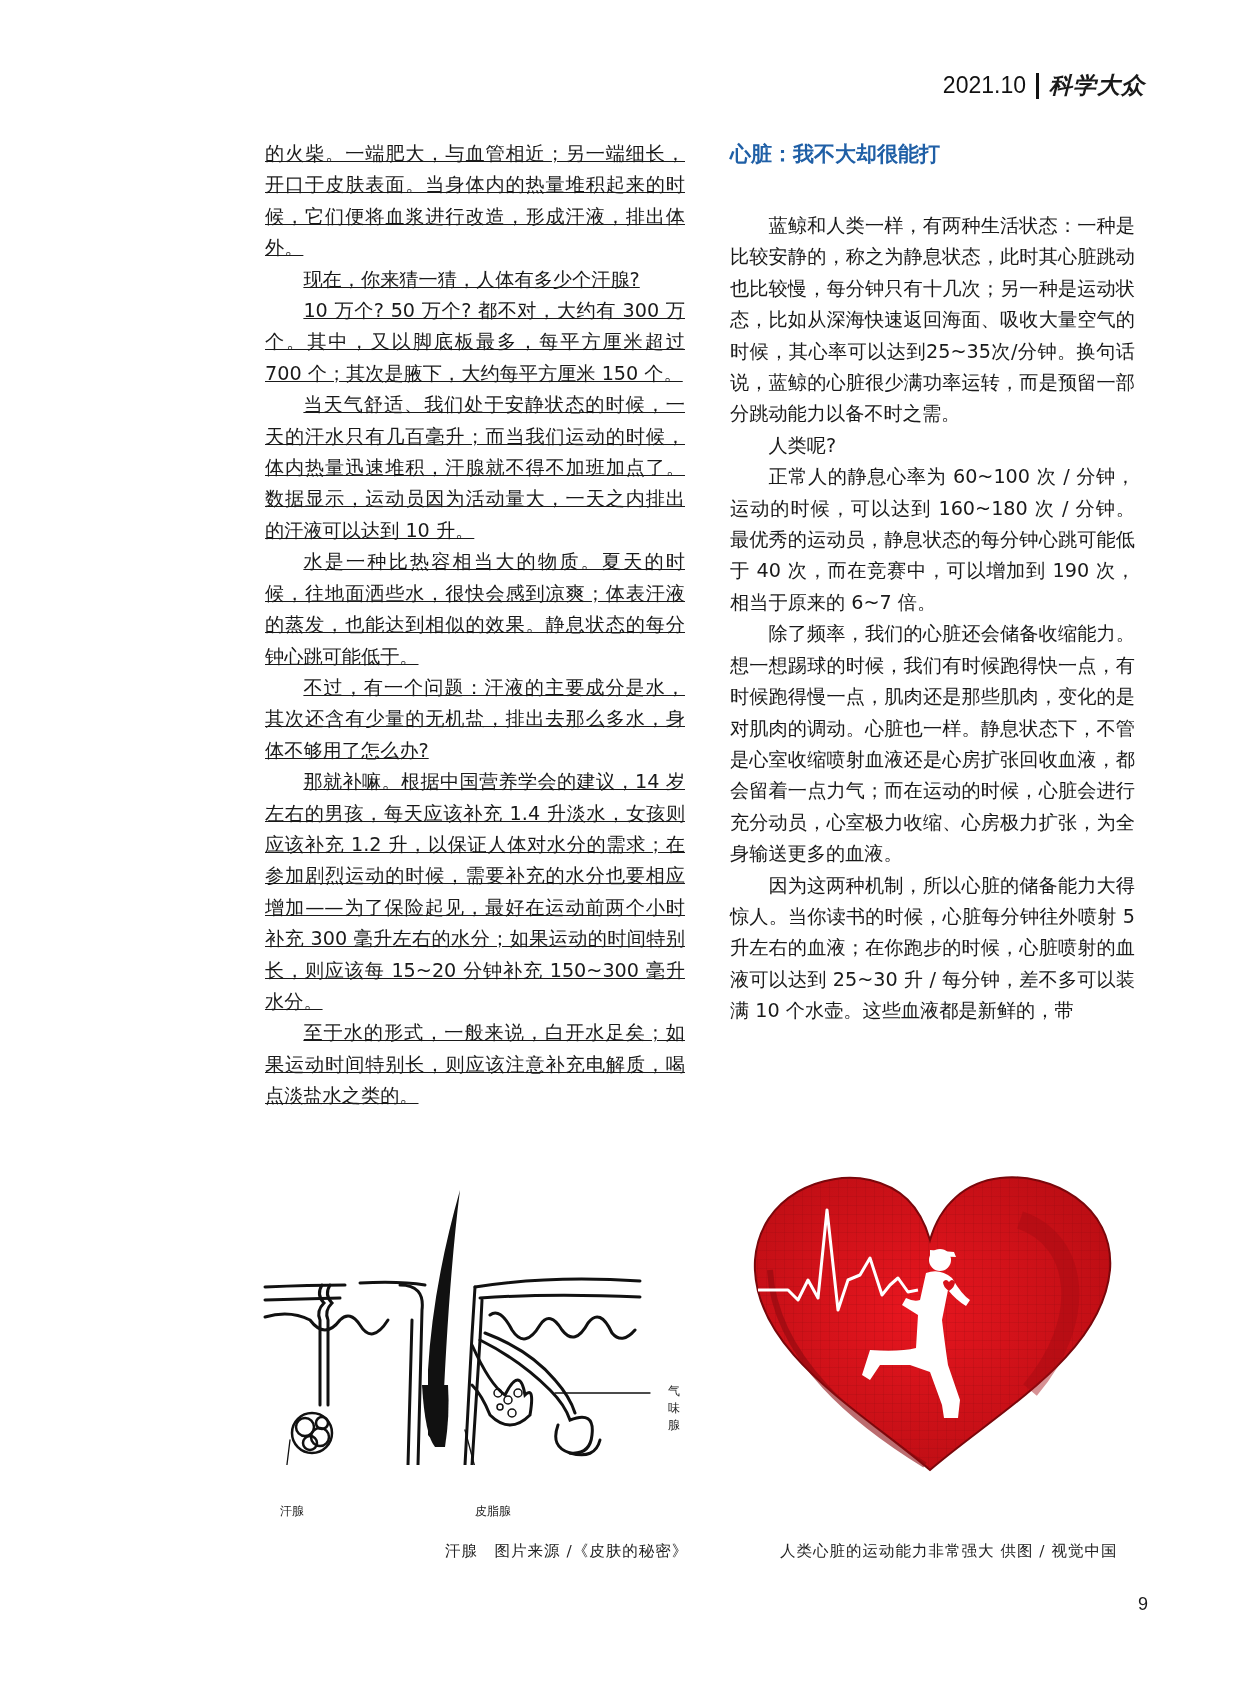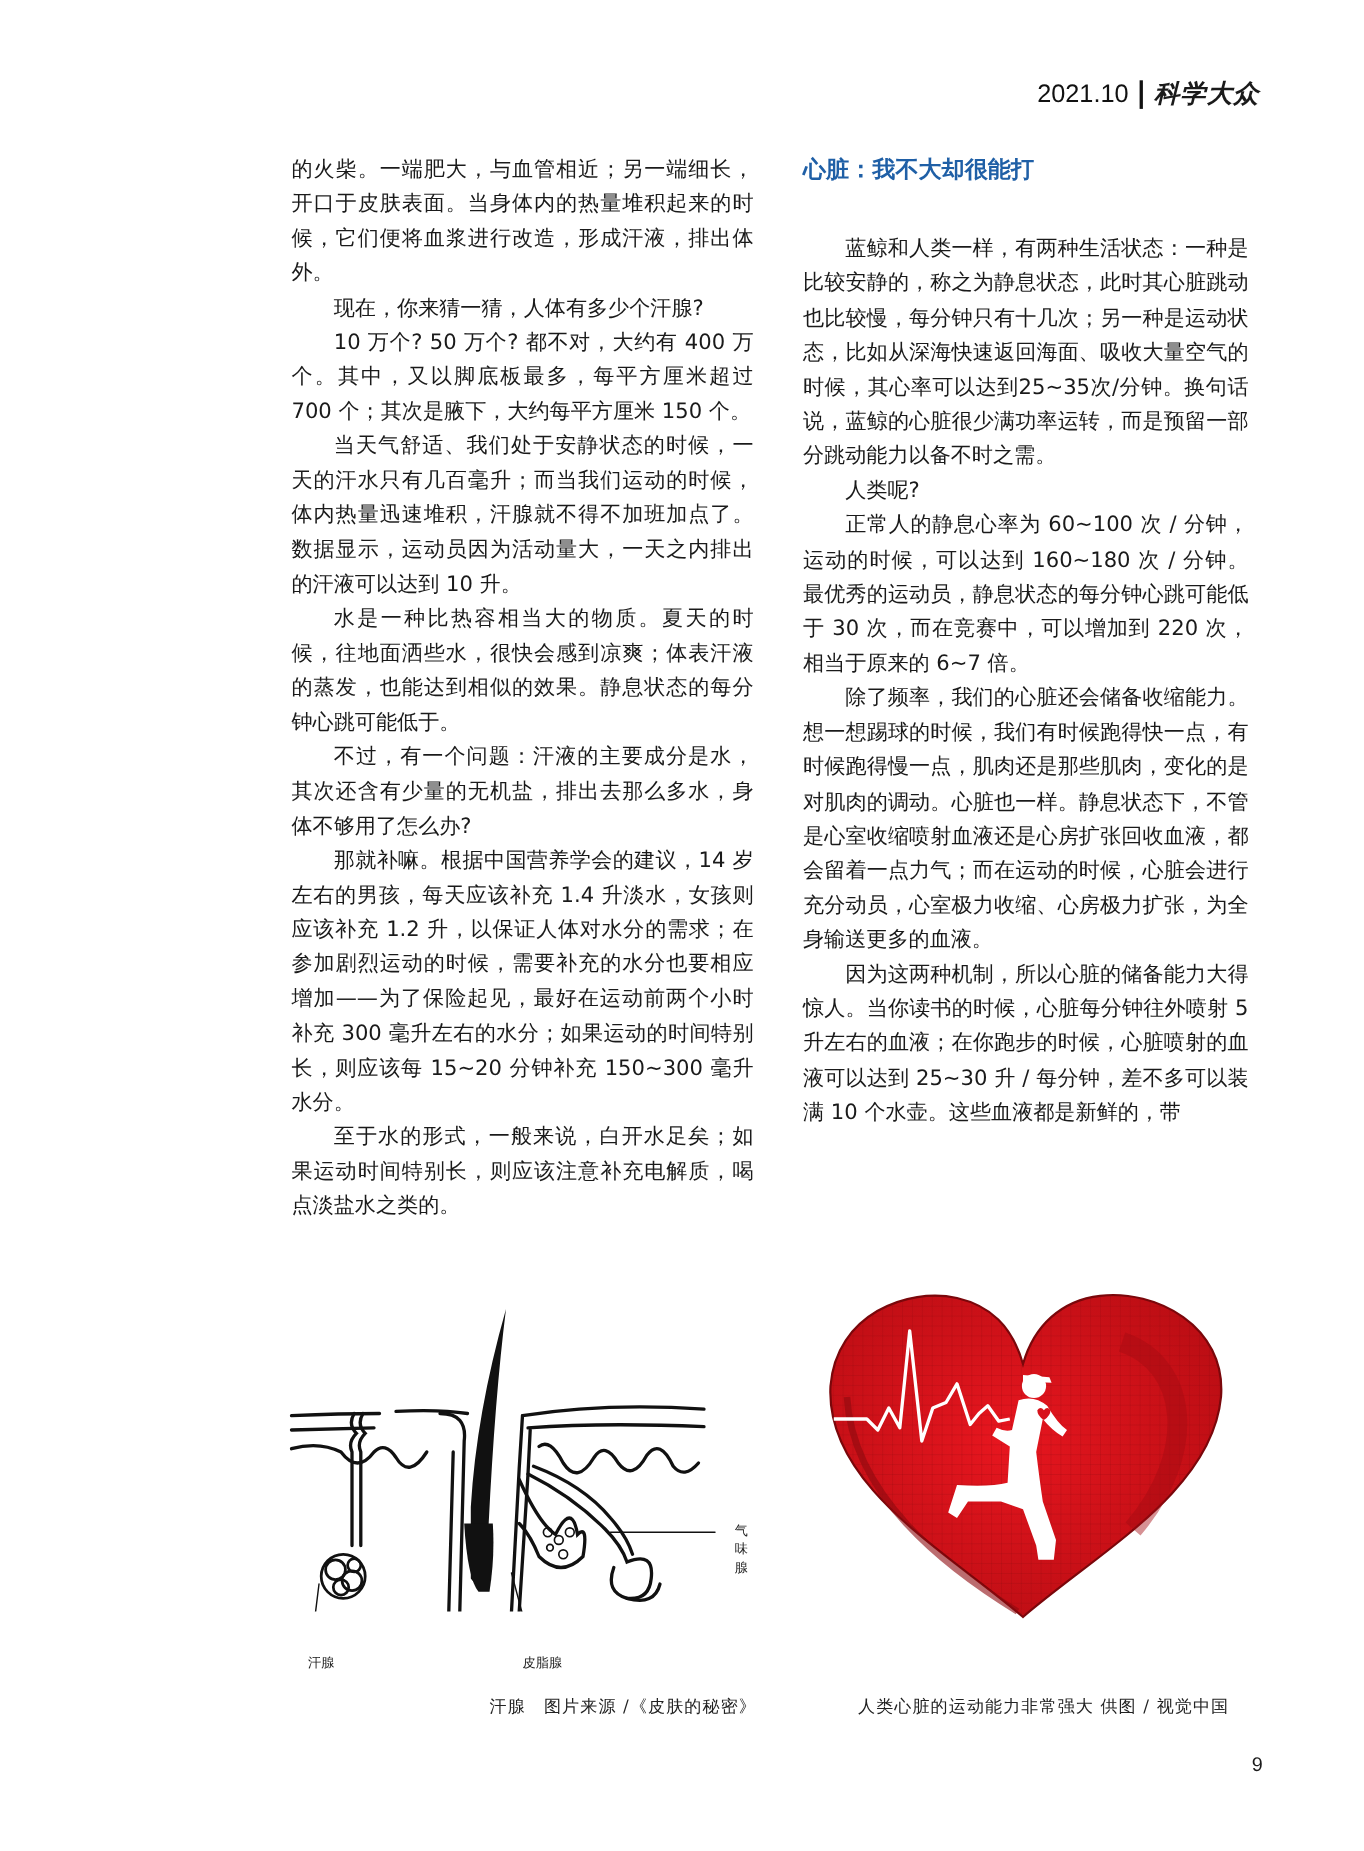--- a/index.html
+++ b/index.html
@@ -4,21 +4,21 @@
 <style>
   html, body { margin:0; padding:0; background:#ffffff; }
   body { width:1240px; height:1683px; position:relative; overflow:hidden;
          font-family:"DejaVu Sans","Liberation Sans",sans-serif; color:#1a1a1a; }
   .header { position:absolute; top:70px; right:95px; display:flex; align-items:center; gap:6px; }
   .header .date { font-family:"Liberation Sans",sans-serif; font-size:23px; color:#111; }
   .header .sep { width:3px; height:26px; background:#111; margin:0 4px; }
   .header .mag { font-family:Liberation Sans, sans-serif; font-weight:bold; font-size:23px; letter-spacing:1px; font-style:italic; }
 
   .col { position:absolute; top:138px; width:420px; font-size:19.2px; line-height:31.4px; text-align:justify; }
-  .col-left { left:265px; }
+  .col-left { left:265px;text-decoration:underline; }
   .col-right { left:730px; width:405px; }
   .col p { margin:0; text-indent:2em; }
   .col p.noindent { text-indent:0; }
   .section-title { font-size:21px; font-weight:bold; color:#1f5fa6; margin:0 0 40px 0; line-height:32px; }
 
   .figure { position:absolute; }
   .skin { left:250px; top:1135px; width:440px; height:330px; }
   .heart { left:730px; top:1160px; width:400px; height:330px; }
   .label { position:absolute; font-size:12px; color:#222; }
   .caption { position:absolute; top:1541px; font-family:"DejaVu Serif","Liberation Serif",serif; font-size:15.5px; color:#222; letter-spacing:1px; }
@@ -29,33 +29,33 @@
 
 <div class="header">
   <span class="date">2021.10</span>
   <span class="sep"></span>
   <span class="mag">科学大众</span>
 </div>
 
 <div class="col col-left">
   <p class="noindent">的火柴。一端肥大，与血管相近；另一端细长，开口于皮肤表面。当身体内的热量堆积起来的时候，它们便将血浆进行改造，形成汗液，排出体外。</p>
   <p>现在，你来猜一猜，人体有多少个汗腺?</p>
-  <p>10 万个?  50 万个? 都不对，大约有 400 万个。其中，又以脚底板最多，每平方厘米超过 700 个；其次是腋下，大约每平方厘米 150 个。</p>
+  <p>10 万个?  50 万个? 都不对，大约有 300 万个。其中，又以脚底板最多，每平方厘米超过 700 个；其次是腋下，大约每平方厘米 150 个。</p>
   <p>当天气舒适、我们处于安静状态的时候，一天的汗水只有几百毫升；而当我们运动的时候，体内热量迅速堆积，汗腺就不得不加班加点了。数据显示，运动员因为活动量大，一天之内排出的汗液可以达到 10 升。</p>
   <p>水是一种比热容相当大的物质。夏天的时候，往地面洒些水，很快会感到凉爽；体表汗液的蒸发，也能达到相似的效果。静息状态的每分钟心跳可能低于。</p>
   <p>不过，有一个问题：汗液的主要成分是水，其次还含有少量的无机盐，排出去那么多水，身体不够用了怎么办?</p>
   <p>那就补嘛。根据中国营养学会的建议，14 岁左右的男孩，每天应该补充 1.4 升淡水，女孩则应该补充 1.2 升，以保证人体对水分的需求；在参加剧烈运动的时候，需要补充的水分也要相应增加——为了保险起见，最好在运动前两个小时补充 300 毫升左右的水分；如果运动的时间特别长，则应该每 15~20 分钟补充 150~300 毫升水分。</p>
   <p>至于水的形式，一般来说，白开水足矣；如果运动时间特别长，则应该注意补充电解质，喝点淡盐水之类的。</p>
 </div>
 
 <div class="col col-right">
   <div class="section-title">心脏：我不大却很能打</div>
   <p>蓝鲸和人类一样，有两种生活状态：一种是比较安静的，称之为静息状态，此时其心脏跳动也比较慢，每分钟只有十几次；另一种是运动状态，比如从深海快速返回海面、吸收大量空气的时候，其心率可以达到25~35次/分钟。换句话说，蓝鲸的心脏很少满功率运转，而是预留一部分跳动能力以备不时之需。</p>
   <p>人类呢?</p>
-  <p>正常人的静息心率为 60~100 次 / 分钟，运动的时候，可以达到 160~180 次 / 分钟。最优秀的运动员，静息状态的每分钟心跳可能低于 30 次，而在竞赛中，可以增加到 220 次，相当于原来的 6~7 倍。</p>
+  <p>正常人的静息心率为 60~100 次 / 分钟，运动的时候，可以达到 160~180 次 / 分钟。最优秀的运动员，静息状态的每分钟心跳可能低于 40 次，而在竞赛中，可以增加到 190 次，相当于原来的 6~7 倍。</p>
   <p>除了频率，我们的心脏还会储备收缩能力。想一想踢球的时候，我们有时候跑得快一点，有时候跑得慢一点，肌肉还是那些肌肉，变化的是对肌肉的调动。心脏也一样。静息状态下，不管是心室收缩喷射血液还是心房扩张回收血液，都会留着一点力气；而在运动的时候，心脏会进行充分动员，心室极力收缩、心房极力扩张，为全身输送更多的血液。</p>
   <p>因为这两种机制，所以心脏的储备能力大得惊人。当你读书的时候，心脏每分钟往外喷射 5 升左右的血液；在你跑步的时候，心脏喷射的血液可以达到 25~30 升 / 每分钟，差不多可以装满 10 个水壶。这些血液都是新鲜的，带</p>
 </div>
 
 <div class="figure skin">
   <svg width="440" height="330" viewBox="0 0 440 330">
     <g fill="none" stroke="#111" stroke-width="3" stroke-linecap="round">
 
       <path d="M15 152 Q60 150 95 150 M110 148 Q150 146 175 150"></path>
       <path d="M15 165 L90 163"></path>

